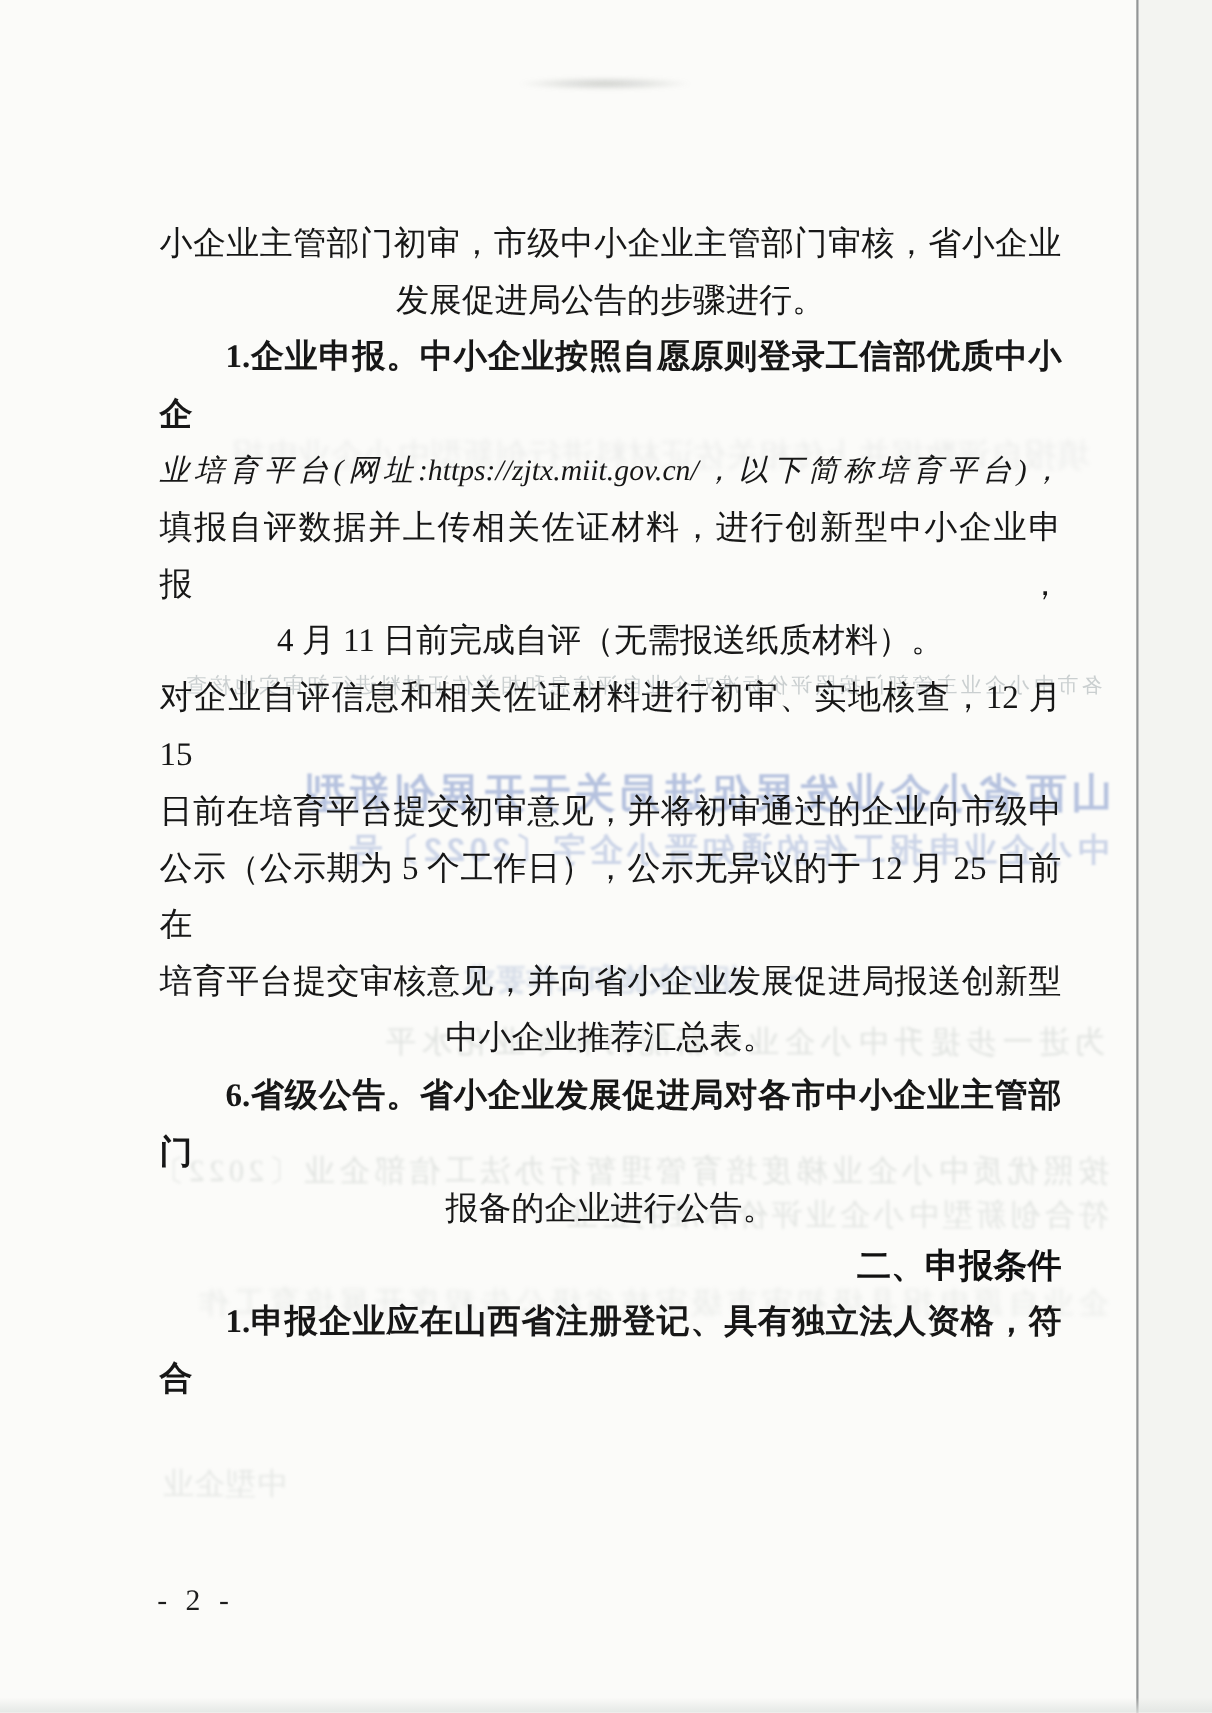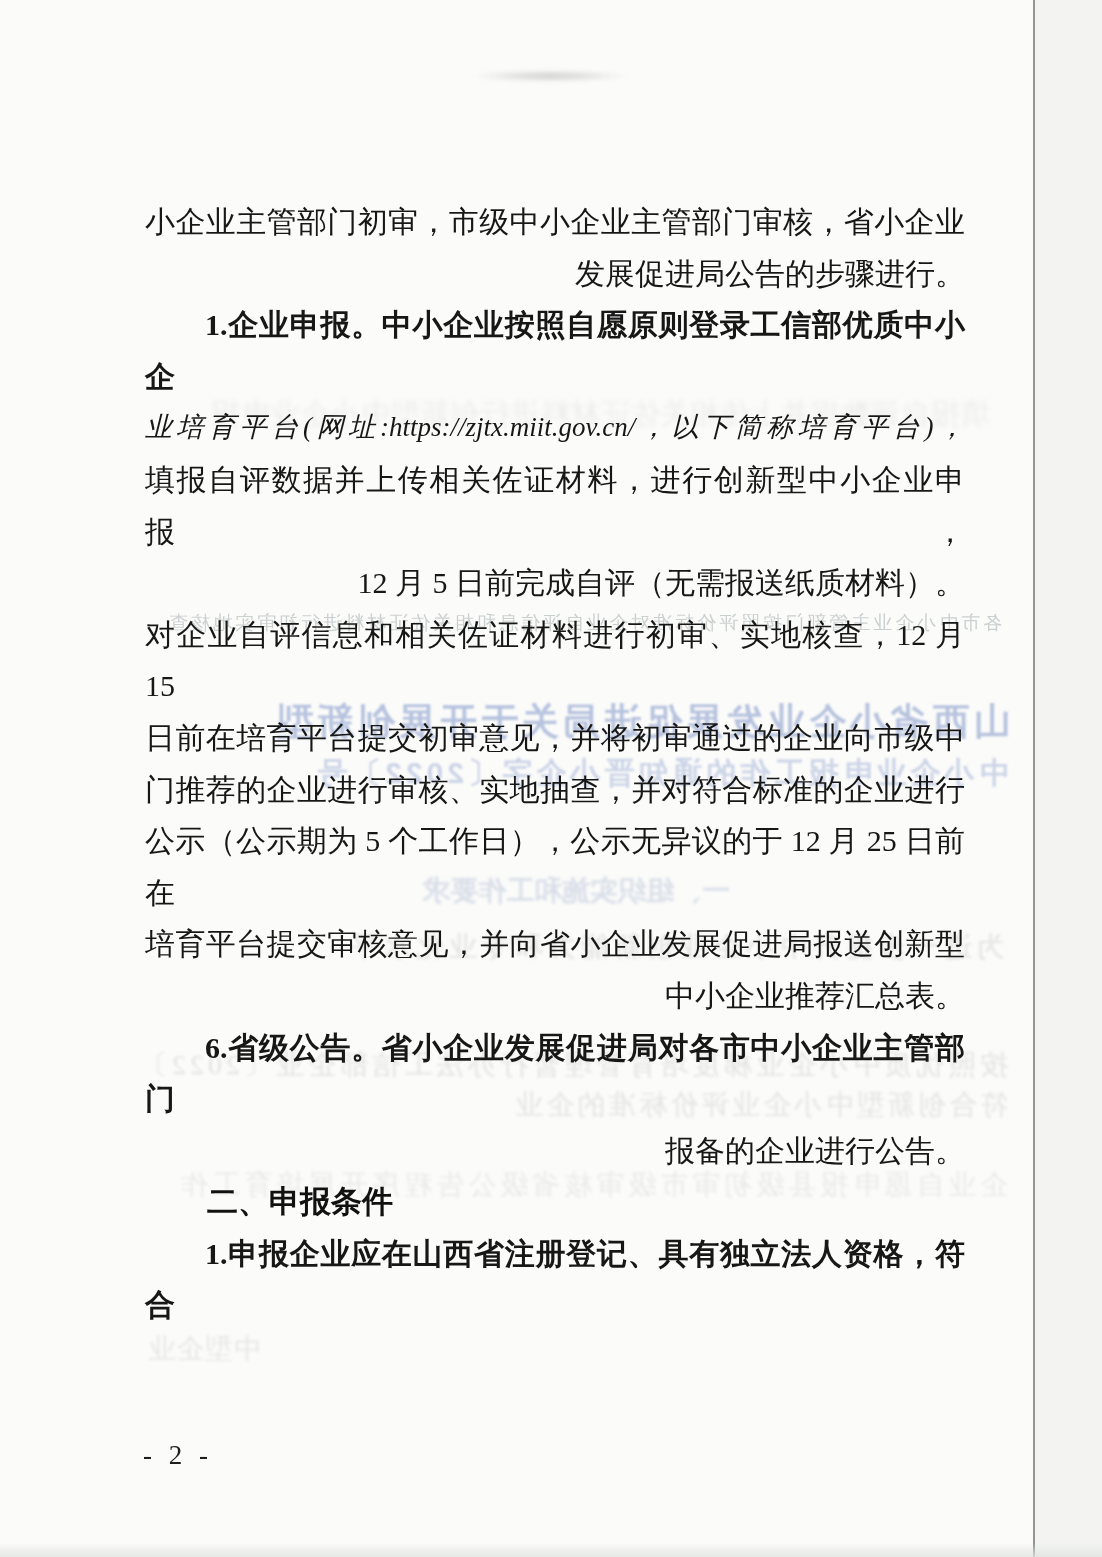--- a/index.html
+++ b/index.html
@@ -5,25 +5,25 @@
   html,body { margin:0; padding:0; background:#e8e8e6; }
   .page {
     position:relative; width:1102px; height:1557px;
     background:#fbfbf9; overflow:hidden;
     font-family:"Liberation Serif","DejaVu Serif",serif;
   }
   
   .doc { position:absolute; left:145px; top:196px; width:820px; }
   .line {
     font-size:30px; line-height:51.6px; color:#171717;
-    text-align:left; white-space:normal;
+    text-align:right; white-space:normal;
   }
   .line.full        { text-align:justify; text-align-last:justify; }
   .line.indent-full { text-align:justify; text-align-last:justify; text-indent:2em;font-weight:bold; }
-  .line.end         { text-align:right; }
+  .line.end         { text-align:center; }
   .line.tight       { font-size:27px;font-style:italic; }
   .line.heading {
     font-family:"Liberation Sans","DejaVu Sans",sans-serif;
     font-weight:bold; font-size:31px; text-indent:2em; color:#111;
   }
   
   .footer {
     position:absolute; left:143px; top:1440px;
     font-size:27px; color:#1d1d1d; letter-spacing:5px;
   }
@@ -85,24 +85,23 @@
   <div class="outer-strip"></div>
   <div class="edge-line"></div>
   <div class="bottom-shade"></div>
 
   <div class="doc">
       <div class="line full">小企业主管部门初审，市级中小企业主管部门审核，省小企业</div>
       <div class="line end">发展促进局公告的步骤进行。</div>
       <div class="line indent-full">1.企业申报。中小企业按照自愿原则登录工信部优质中小企</div>
       <div class="line full tight">业培育平台(网址:https://zjtx.miit.gov.cn/，以下简称培育平台)，</div>
       <div class="line full">填报自评数据并上传相关佐证材料，进行创新型中小企业申报，</div>
-      <div class="line end">12 月 5 日前完成自评（无需报送纸质材料）。</div>
+      <div class="line end">4 月 11 日前完成自评（无需报送纸质材料）。</div>
       <div class="line full">对企业自评信息和相关佐证材料进行初审、实地核查，12 月 15</div>
       <div class="line full">日前在培育平台提交初审意见，并将初审通过的企业向市级中</div>
-      <div class="line full">门推荐的企业进行审核、实地抽查，并对符合标准的企业进行</div>
       <div class="line full">公示（公示期为 5 个工作日），公示无异议的于 12 月 25 日前在</div>
       <div class="line full">培育平台提交审核意见，并向省小企业发展促进局报送创新型</div>
       <div class="line end">中小企业推荐汇总表。</div>
       <div class="line indent-full">6.省级公告。省小企业发展促进局对各市中小企业主管部门</div>
       <div class="line end">报备的企业进行公告。</div>
       <div class="line heading">二、申报条件</div>
       <div class="line indent-full">1.申报企业应在山西省注册登记、具有独立法人资格，符合</div>
     </div>
 
   <div class="footer">- 2 -</div>

